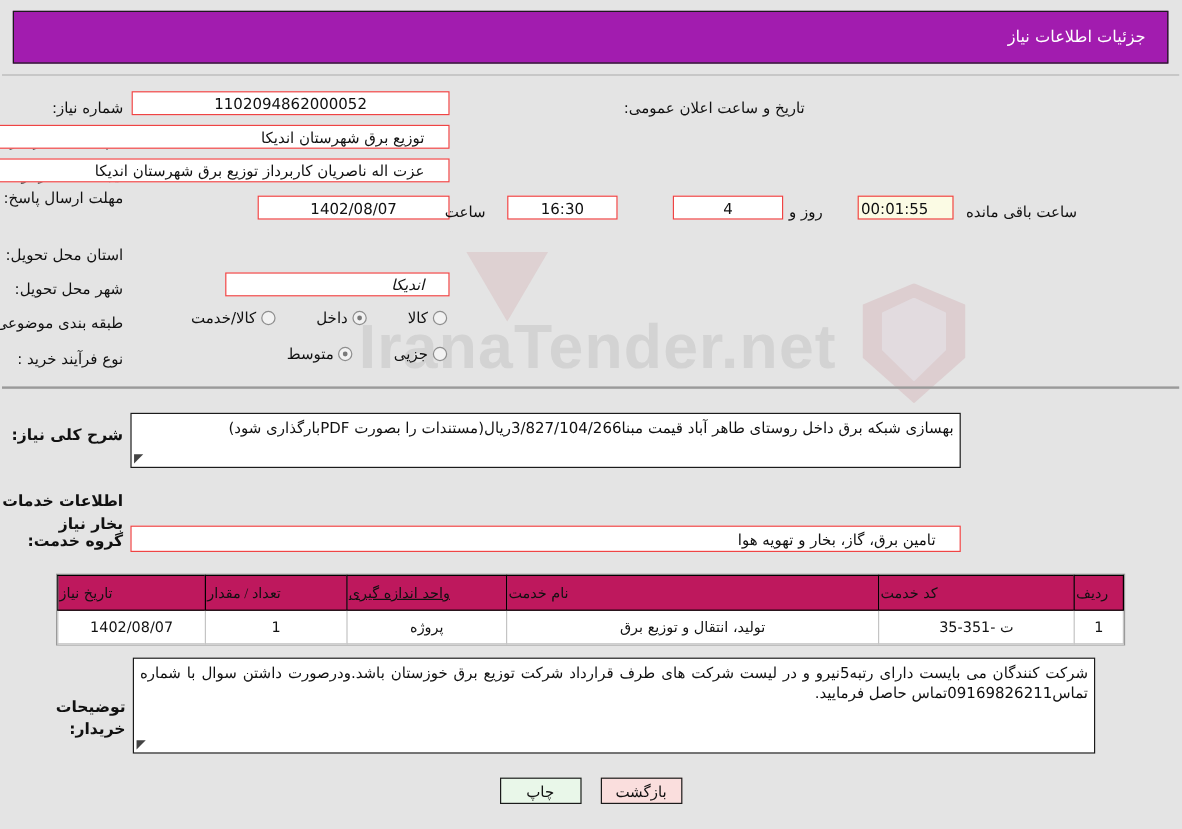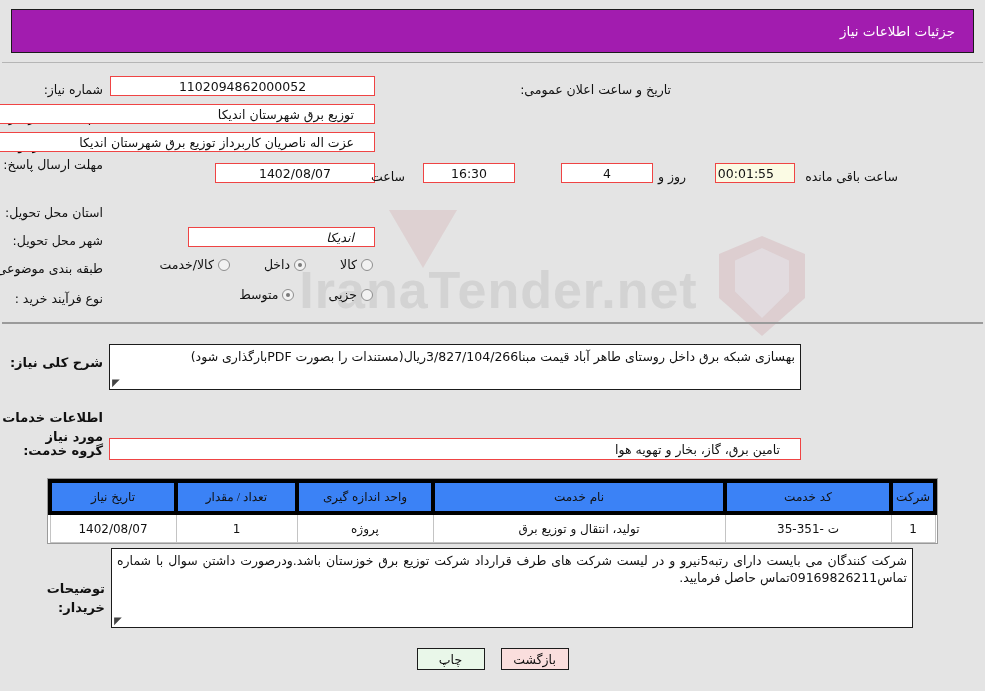--- a/index.html
+++ b/index.html
@@ -218,26 +218,26 @@
     border: 1px solid #9a9a9a;
     background: #fff;
     z-index: 1;
   }
   table.grid {
     width: 100%;
     border-collapse: collapse;
     font-size: 12px;
   }
   table.grid th {
-    background: #3b82f6;
+    background: #be185d;
     color: #111;
     font-weight: normal;
     height: 26px;
-    border: 4px solid #000000;
-    text-align: center;
+    border: 1px solid #000000;
+    text-align: left;
     font-size: 12px;
   }
   table.grid td {
     height: 25px;
     border: 1px solid #c4c4c4;
     text-align: center;
     color: #111;
     background: #ffffff;
     font-size: 12px;
   }
@@ -367,37 +367,37 @@
 
   <div class="abs" style="top:22px; right:880px;">
     <span class="sec-title">شرح کلی نیاز:</span>
   </div>
   <div class="abs textarea-box" style="top:14px; right:182px; left:null; width:692px; height:46px;">
     <span>بهسازی شبکه برق داخل روستای طاهر آباد قیمت مبنا3/827/104/266ریال(مستندات را بصورت PDFبارگذاری شود)</span>
     <span class="resize-grip">◥</span>
   </div>
 
   <div class="abs" style="top:77px; right:880px;">
-    <span class="sec-title">اطلاعات خدمات مورد نیاز</span>
+    <span class="sec-title">اطلاعات خدمات بخار نیاز</span>
   </div>
 
   <div class="abs" style="top:110px; right:880px;">
     <span class="sec-title">گروه خدمت:</span>
   </div>
   <div class="abs fld right" style="top:108px; right:182px; width:692px; height:22px; line-height:21px;">تامین برق، گاز، بخار و تهویه هوا</div>
 </div>
 
 <div class="tbl-wrap">
   <table class="grid">
     <thead>
       <tr>
-        <th style="width:38px;">شرکت</th>
+        <th style="width:38px;">ردیف</th>
         <th style="width:160px;">کد خدمت</th>
         <th>نام خدمت</th>
-        <th style="width:130px;">واحد اندازه گیری</th>
+        <th style="width:130px;text-decoration:underline;">واحد اندازه گیری</th>
         <th style="width:115px;font-family:Liberation Serif, serif;">تعداد / مقدار</th>
         <th style="width:120px;">تاریخ نیاز</th>
       </tr>
     </thead>
     <tbody>
       <tr>
         <td>1</td>
         <td>ت -351-35</td>
         <td>تولید، انتقال و توزیع برق</td>
         <td>پروژه</td>

